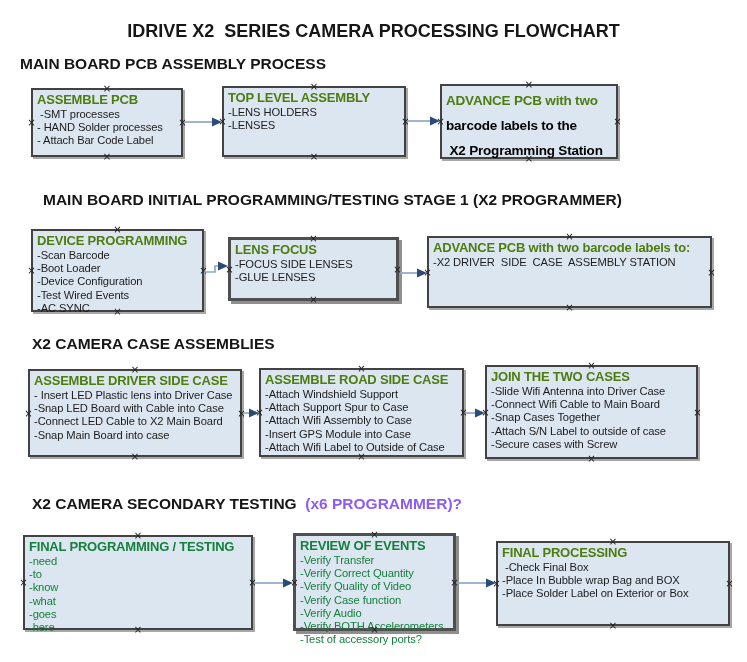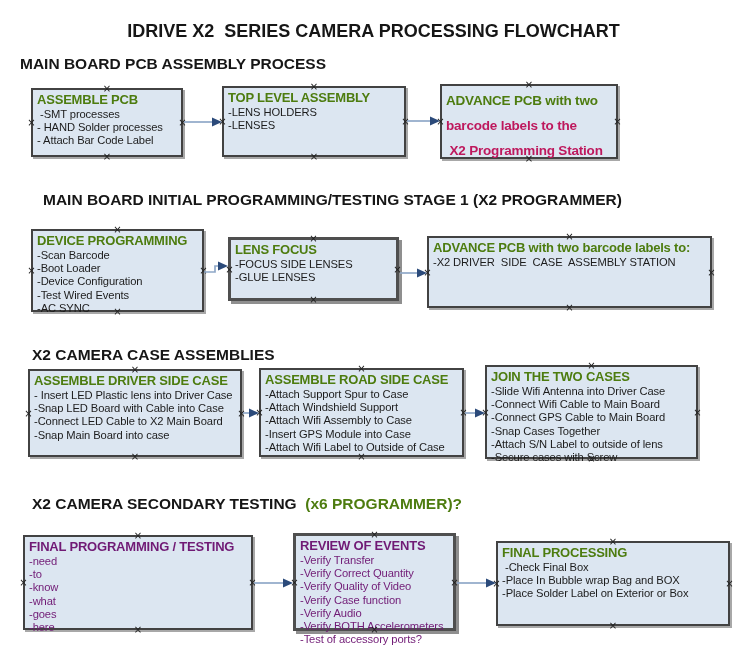--- a/index.html
+++ b/index.html
@@ -7,58 +7,58 @@
     position:relative;width:747px;height:662px;background:#ffffff;
     font-family:"Liberation Sans", sans-serif;color:#1c1c1c;overflow:hidden;
   }
   .page-title{
     position:absolute;top:21px;left:0;width:747px;text-align:center;
     font-size:18px;font-weight:bold;white-space:pre;color:#161616;
   }
   .sec-h{
     position:absolute;font-size:15.5px;font-weight:bold;white-space:pre;color:#161616;
   }
-  .sec-h .red-part{color:#4d7c0f;}
+  .sec-h .red-part{color:#8b5cf6;}
   .box{
     position:absolute;box-sizing:border-box;background:#dce6f1;
     border:2px solid #424242;box-shadow:2px 2px 0 #a8a8a8;
     padding:2px 4px 0 4px;overflow:visible;
   }
   .box.thick{border-width:3px;border-color:#4f4f4f;box-shadow:3px 3px 0 #8f8f8f;}
   .box .bt{
     font-size:13px;font-weight:bold;line-height:16px;white-space:pre;
     letter-spacing:-0.2px;color:#4d7c0f;
   }
   .box .bl{
     font-size:11.2px;line-height:13.2px;white-space:pre;
     letter-spacing:-0.1px;color:#1c1c1c;
   }
-  .box.red-box .bt,.box.red-box .bl{color:#701a75;}
+  .box.red-box .bt,.box.red-box .bl{color:#15803d;}
   .box.bold-body .bt{line-height:25px;font-size:13.5px;}
-  .box.bold-body .bl{font-weight:bold;font-size:13.5px;line-height:25px;letter-spacing:-0.2px;color:#be185d;}
+  .box.bold-body .bl{font-weight:bold;font-size:13.5px;line-height:25px;letter-spacing:-0.2px;color:#000000;}
   .handle{
     position:absolute;width:9px;height:9px;text-align:center;
     font:10px/9px "DejaVu Sans", sans-serif;color:#222;pointer-events:none;
   }
   .handle.ht{top:-6px;left:calc(50% - 4.5px);}
   .handle.hb{bottom:-6px;left:calc(50% - 4.5px);}
   .handle.hl{left:-6px;top:calc(50% - 4.5px);}
   .handle.hr{right:-6px;top:calc(50% - 4.5px);}
   svg.arrows{position:absolute;top:0;left:0;width:747px;height:662px;pointer-events:none;}
 </style>
 </head>
 <body>
 
 <div class="canvas">
 
   <div class="page-title">IDRIVE X2  SERIES CAMERA PROCESSING FLOWCHART</div>
 
   <div class="sec-h" style="left:20px;top:55px;">MAIN BOARD PCB ASSEMBLY PROCESS</div>
   <div class="sec-h" style="left:19px;top:191px;margin-left:24px;">MAIN BOARD INITIAL PROGRAMMING/TESTING STAGE 1 (X2 PROGRAMMER)</div>
-  <div class="sec-h" style="left:32px;top:346px;">X2 CAMERA CASE ASSEMBLIES</div>
+  <div class="sec-h" style="left:32px;top:335px;">X2 CAMERA CASE ASSEMBLIES</div>
   <div class="sec-h" style="left:32px;top:495px;"><span>X2 CAMERA SECONDARY TESTING </span><span class="red-part"> (x6 PROGRAMMER)?</span></div>
 
   <div class="box" style="left:31px;top:88px;width:152px;height:69px;">
     <div class="bt">ASSEMBLE PCB</div>
   <div class="bl"> -SMT processes</div>
       <div class="bl">- HAND Solder processes</div>
       <div class="bl">- Attach Bar Code Label</div>
       <span class="handle ht">×</span>
       <span class="handle hb">×</span>
       <span class="handle hl">×</span>
@@ -119,37 +119,36 @@
       <div class="bl">-Snap LED Board with Cable into Case</div>
       <div class="bl">-Connect LED Cable to X2 Main Board</div>
       <div class="bl">-Snap Main Board into case</div>
       <span class="handle ht">×</span>
       <span class="handle hb">×</span>
       <span class="handle hl">×</span>
       <span class="handle hr">×</span>
     </div>
   <div class="box" style="left:259px;top:368px;width:205px;height:89px;">
     <div class="bt">ASSEMBLE ROAD SIDE CASE</div>
-  <div class="bl">-Attach Support Spur to Case</div>
-      <div class="bl">-Attach Windshield Support</div>
+  <div class="bl">-Attach Windshield Support</div>
+      <div class="bl">-Attach Support Spur to Case</div>
       <div class="bl">-Attach Wifi Assembly to Case</div>
       <div class="bl">-Insert GPS Module into Case</div>
       <div class="bl">-Attach Wifi Label to Outside of Case</div>
       <span class="handle ht">×</span>
       <span class="handle hb">×</span>
       <span class="handle hl">×</span>
       <span class="handle hr">×</span>
     </div>
   <div class="box" style="left:485px;top:365px;width:213px;height:94px;">
     <div class="bt">JOIN THE TWO CASES</div>
   <div class="bl">-Slide Wifi Antenna into Driver Case</div>
       <div class="bl">-Connect Wifi Cable to Main Board</div>
-      <div class="bl">-Connect GPS Cable to Main Board</div>
       <div class="bl">-Snap Cases Together</div>
-      <div class="bl">-Attach S/N Label to outside of lens</div>
+      <div class="bl">-Attach S/N Label to outside of case</div>
       <div class="bl">-Secure cases with Screw</div>
       <span class="handle ht">×</span>
       <span class="handle hb">×</span>
       <span class="handle hl">×</span>
       <span class="handle hr">×</span>
     </div>
 
   <div class="box red-box" style="left:23px;top:535px;width:230px;height:95px;">
     <div class="bt">FINAL PROGRAMMING / TESTING</div>
   <div class="bl">-need</div>

